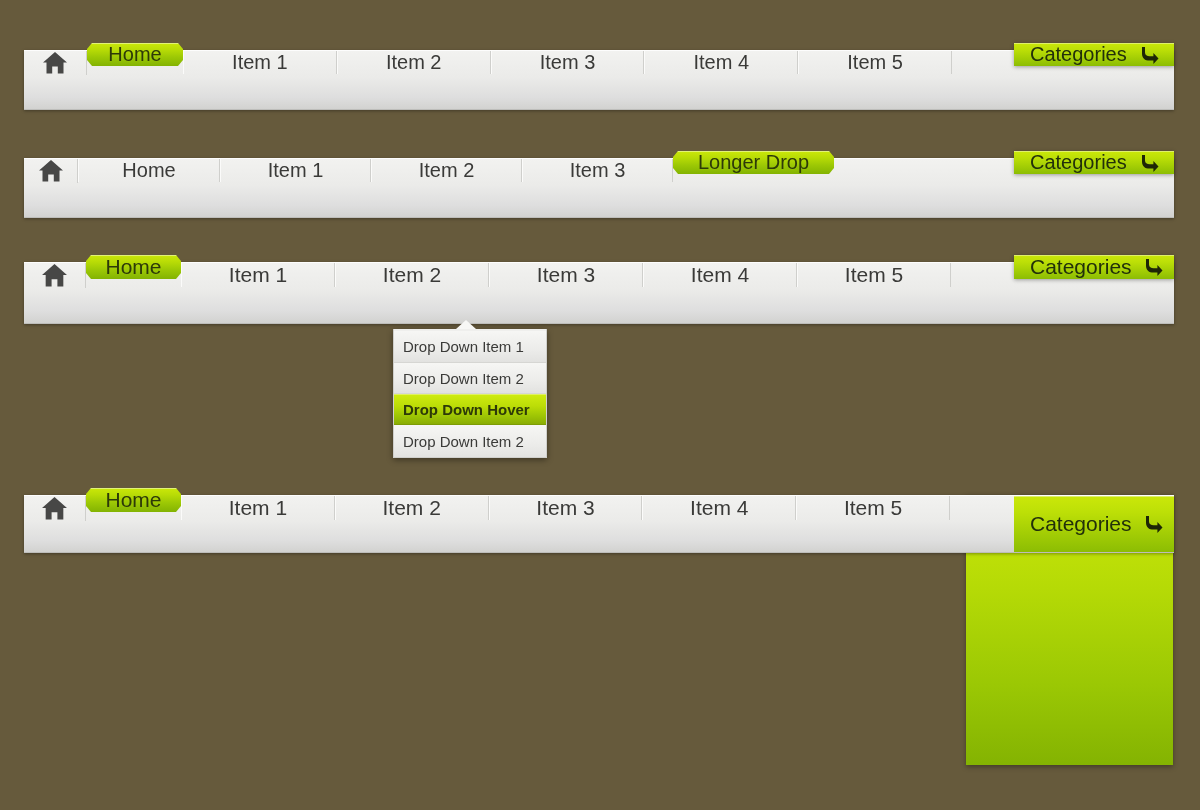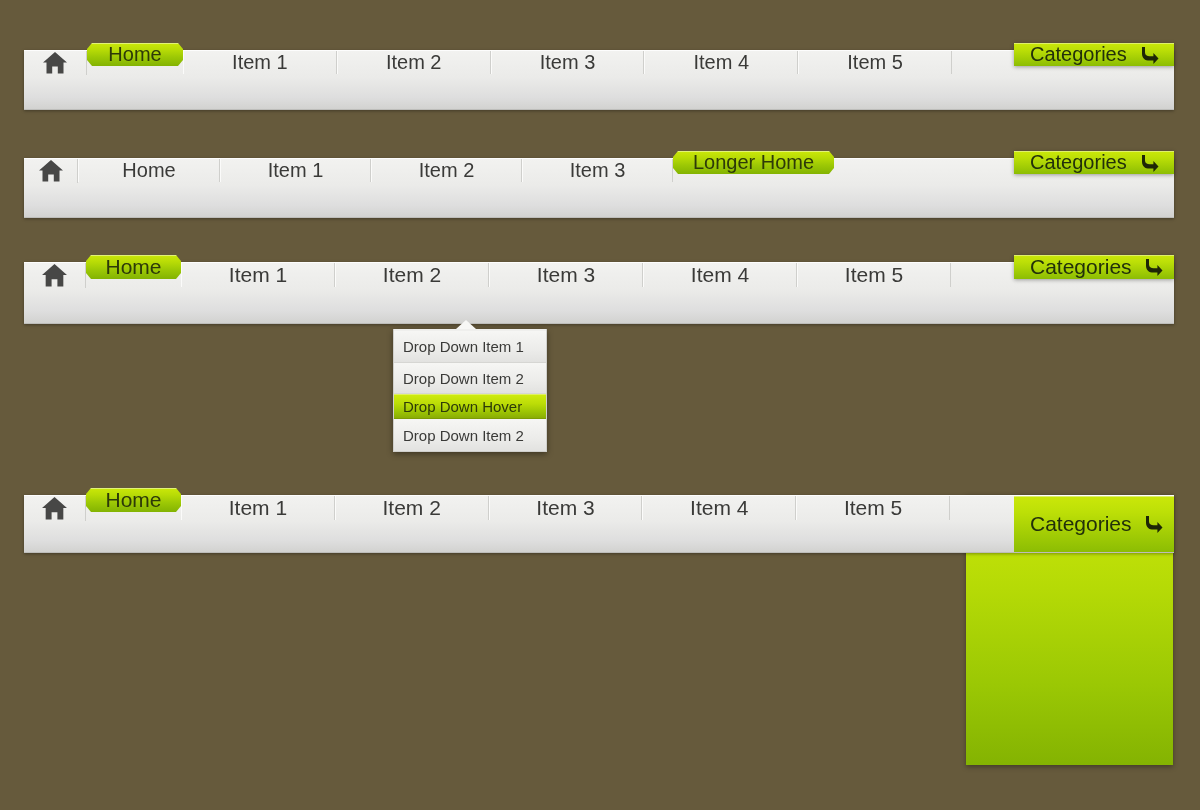--- a/index.html
+++ b/index.html
@@ -191,21 +191,21 @@
     <div class="nav-item" style="flex:0 0 151px;">
       <span>Item 1</span>
     </div>
     <div class="nav-item" style="flex:0 0 151px;">
       <span>Item 2</span>
     </div>
     <div class="nav-item" style="flex:0 0 151px;">
       <span>Item 3</span>
     </div>
     <div class="nav-item active" style="flex:0 0 161px;">
-      <span>Longer Home</span>
+      <span>Longer Drop</span>
     </div>
     <div class="nav-filler"></div>
     <div class="categories" style="width:160px;">
       <span class="cat-label">Categories</span>
       <svg class="cat-arrow" width="18" height="20" viewBox="0 0 18 20">
         <path d="M3 2 L3 7.5 C3 10 5 11.2 7.6 11.2 L11.4 11.2 L11.4 8 L16.5 13.6 L11.4 19 L11.4 15.6 L7.6 15.6 C2.8 15.6 0 13 0 8.4 L0 2 Z" fill="#1d2606"></path>
       </svg>
     </div>
   </div>
 
@@ -243,21 +243,21 @@
   </div>
 
   <div class="dropdown" style="left:365px; top:329px; width:154px; font-size:15px;margin-left:28px;">
     <div class="dd-pointer"></div>
     <div class="dd-item" style="height:32px;">
       <span>Drop Down Item 1</span>
     </div>
     <div class="dd-item" style="height:31px;">
       <span>Drop Down Item 2</span>
     </div>
-    <div class="dd-item hover" style="height:25px;">
+    <div class="dd-item hover" style="height:31px;font-weight:bold;">
       <span>Drop Down Hover</span>
     </div>
     <div class="dd-item" style="height:32px;">
       <span>Drop Down Item 2</span>
     </div>
   </div>
 
   <div class="cat-panel" style="left:966px; top:495px; width:207px; height:270px;"></div>
 
   <div class="navbar" style="left:24px; top:495px; width:1150px; height:58px; font-size:21px;">

